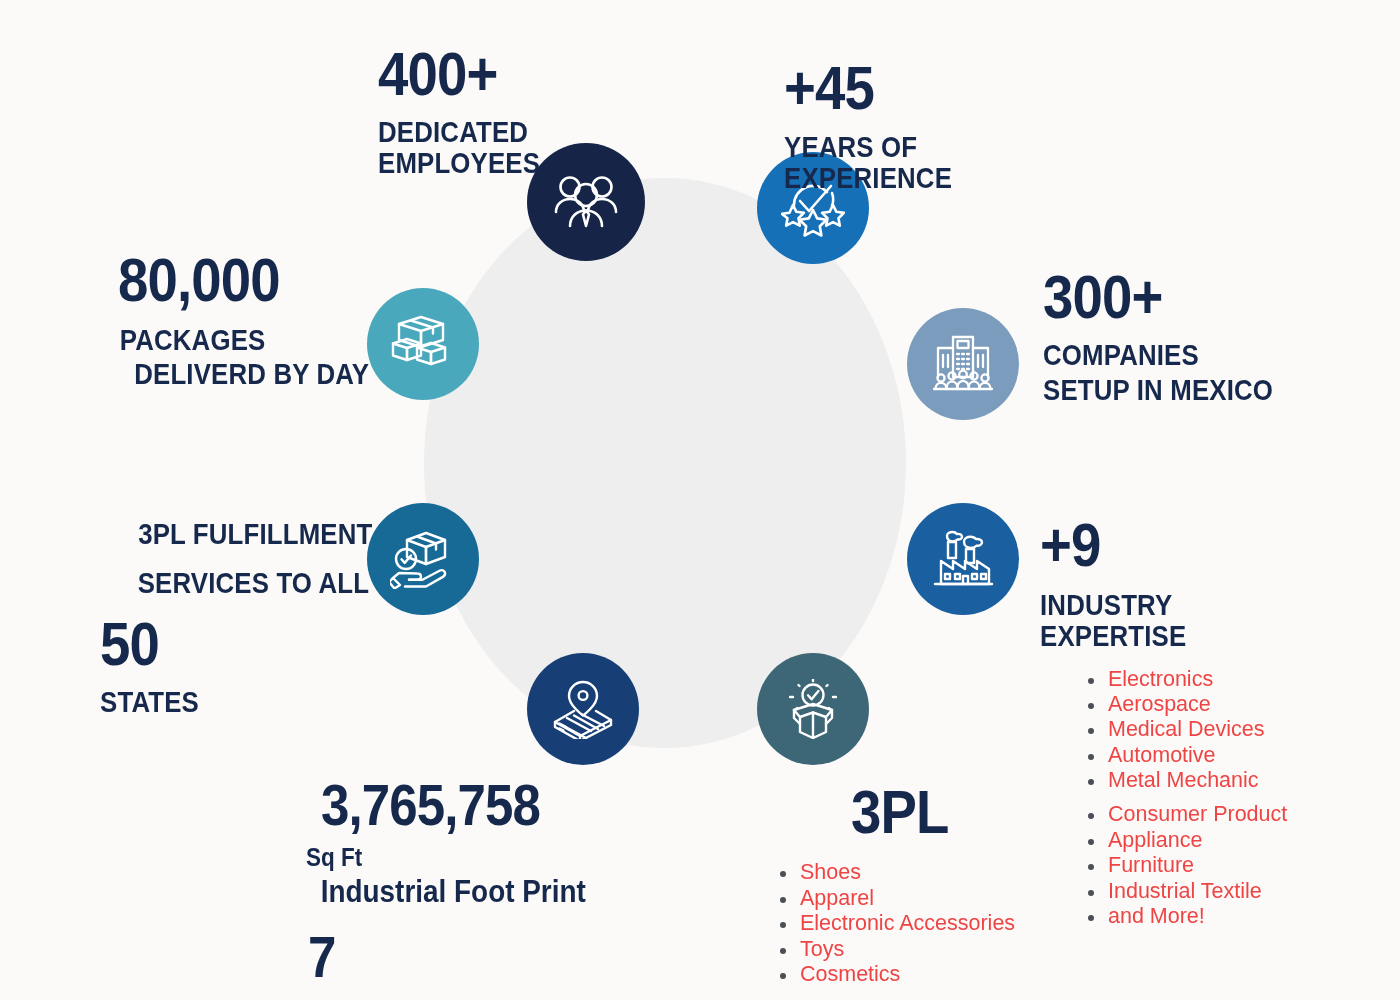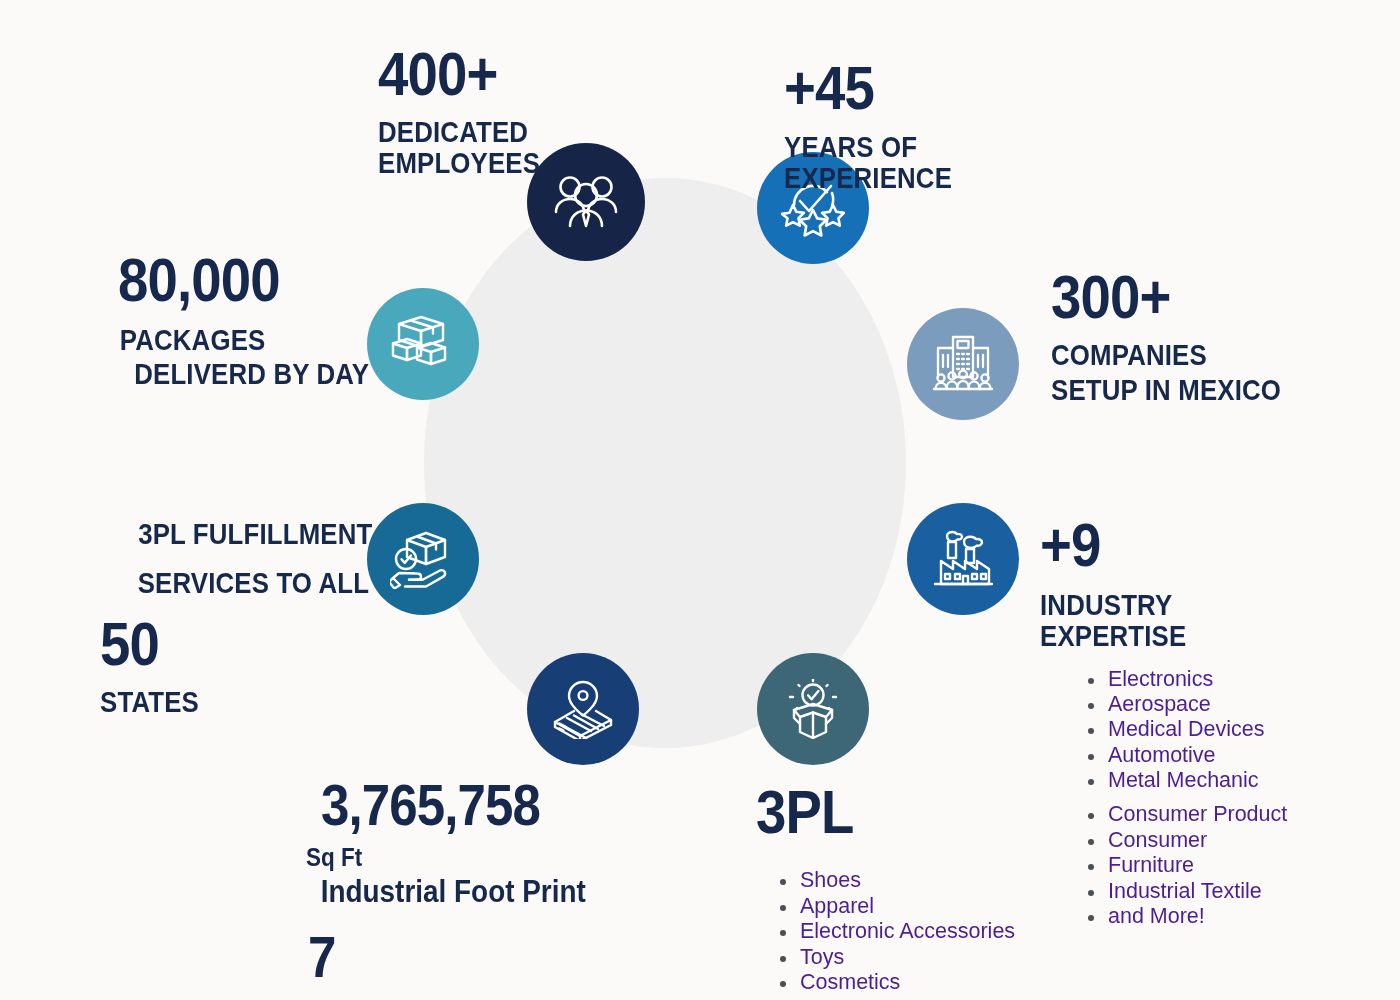--- a/index.html
+++ b/index.html
@@ -87,21 +87,21 @@
 
   .stack-right { text-align: right; }
   .stack-left  { text-align: left; }
   .stack-center{ text-align: center; }
 
   
   .bullets {
     list-style: none;
     margin: 0;
     padding: 0;
-    color: #4c1d95;
+    color: #ef4444;
     font-size: 21.5px;
     line-height: 1.18;
   }
   .bullets li {
     position: relative;
     padding-left: 26px;
     white-space: nowrap;
   }
   .bullets li::before {
     content: "";
@@ -114,28 +114,28 @@
     background: #4b4f56;
   }
   .bullets li.gap-before {
     margin-top: 9px;
   }
 
   
   #block-employees   { left: 378px; top: 42px;  width: 318px; }
   #block-experience  { left: 784px; top: 56px;  width: 290px; }
   #block-packages    { left: 96px;  top: 248px; width: 258px; }
-  #block-companies   { left: 1043px;top: 265px; width: 300px; margin-left: 8px; }
+  #block-companies   { left: 1043px;top: 265px; width: 300px; }
   #block-fulfillment { left: 100px; top: 518px; width: 248px; }
   #block-industry    { left: 1040px;top: 513px; width: 310px; }
   #block-footprint   { left: 306px; top: 775px; width: 340px; }
   #block-3pl         { left: 756px; top: 780px; width: 300px; }
 
   #list-industry { margin-top: 15px; }
-  #list-3pl      { margin-top: 24px; }
+  #list-3pl      { margin-top: 16px; }
 
   .mixed {
     font-weight: bold;
     font-size: 31px;
     color: #16284c;
     display: inline-block;
     transform: scaleX(0.9);
     transform-origin: center center;
   }
   .mixed-small {
@@ -363,21 +363,21 @@
         <span class="label">EXPERTISE</span>
       </span>
     </div>
     <ul class="bullets" id="list-industry" style="margin-left:42px;">
       <li>Electronics</li>
       <li>Aerospace</li>
       <li>Medical Devices</li>
       <li>Automotive</li>
       <li>Metal Mechanic</li>
       <li class="gap-before">Consumer Product</li>
-      <li>Consumer</li>
+      <li>Appliance</li>
       <li>Furniture</li>
       <li>Industrial Textile</li>
       <li>and More!</li>
     </ul>
   </div>
 
   <div class="txt stack-center" id="block-footprint">
     <div class="row center" style="gap:9px;">
       <span class="num-lg">3,765,758</span>
       <span class="mixed-small">Sq Ft</span>
@@ -385,21 +385,21 @@
     <div class="row center" style="margin-top:6px;">
       <span class="mixed">Industrial Foot Print</span>
     </div>
     <div class="row center" style="margin-top:18px; gap:10px;">
       <span class="num-lg">7</span>
       <span class="mixed">branches</span>
     </div>
   </div>
 
   <div class="txt stack-left" id="block-3pl">
-    <div class="row" style="align-items:flex-start; gap:3px;">
+    <div class="row" style="align-items:center; gap:3px;">
       <span class="big-num">3PL</span>
     </div>
     <ul class="bullets" id="list-3pl" style="margin-left:18px;">
       <li>Shoes</li>
       <li>Apparel</li>
       <li>Electronic Accessories</li>
       <li>Toys</li>
       <li>Cosmetics</li>
     </ul>
   </div>

